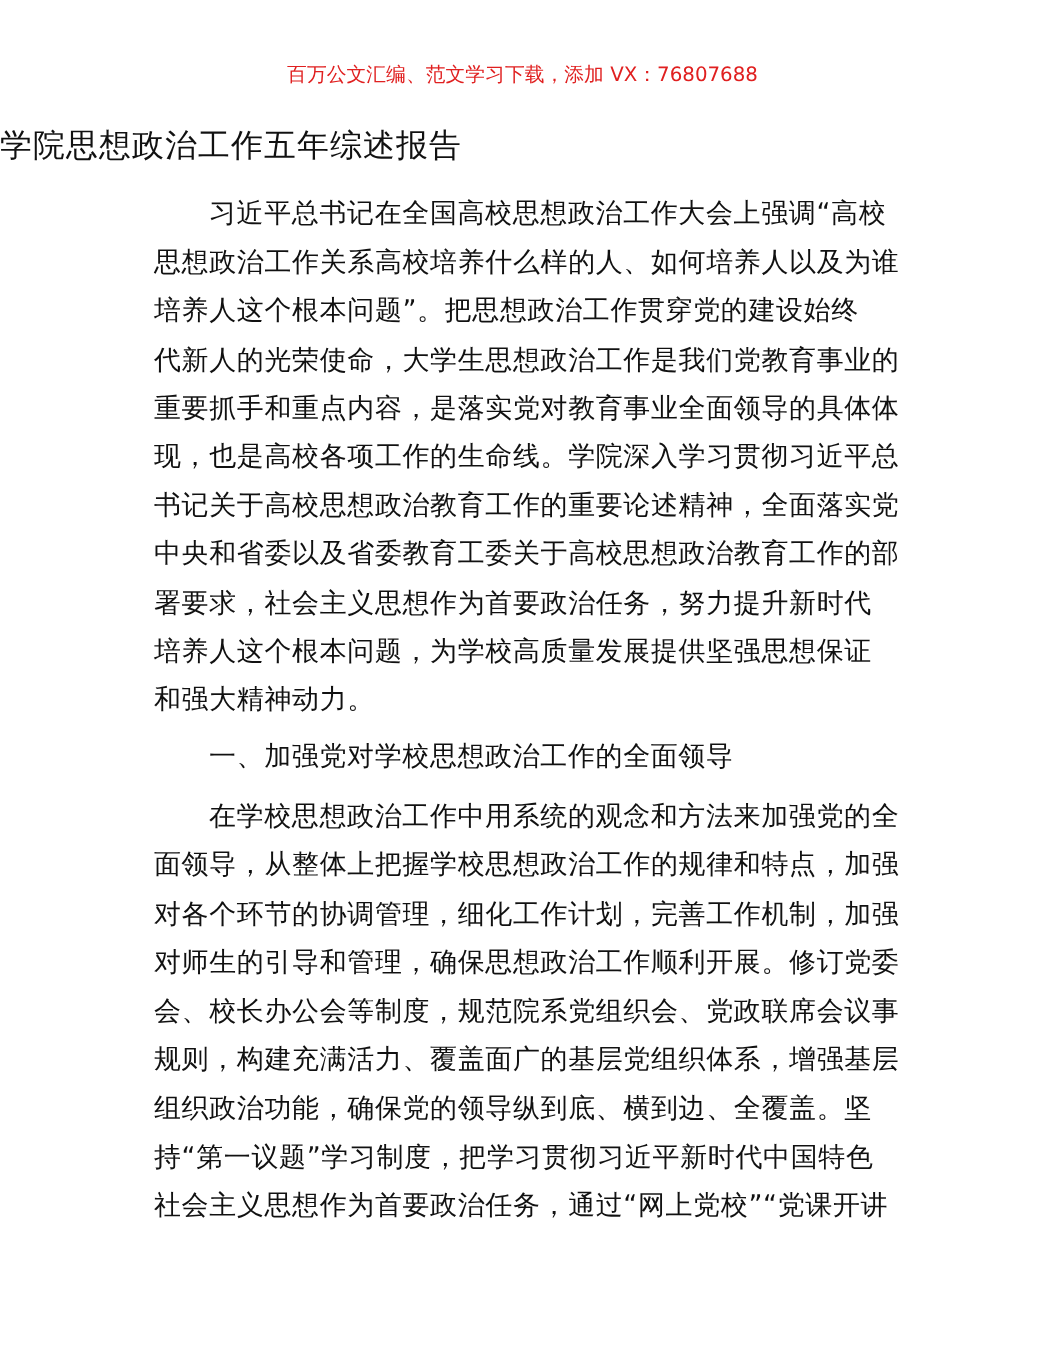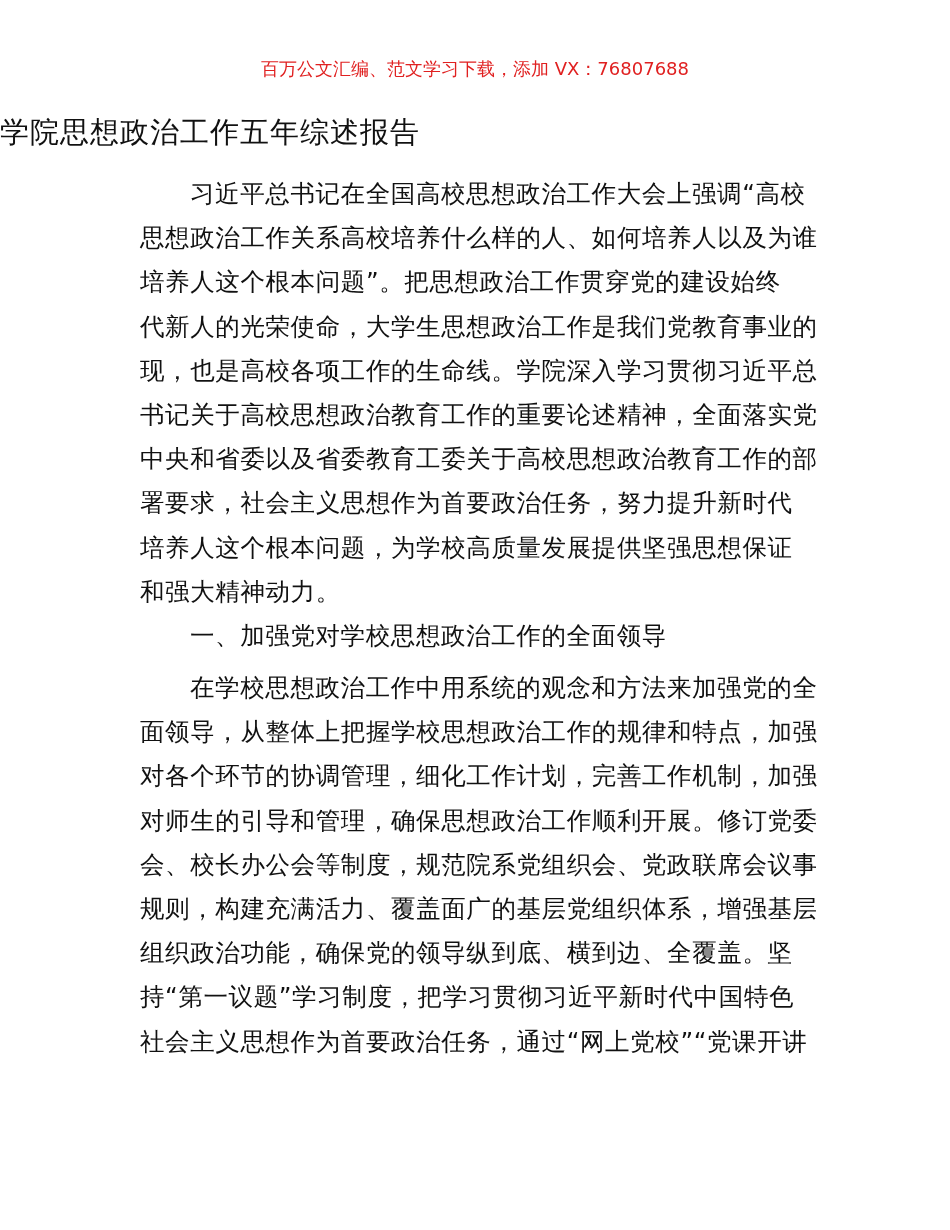--- a/index.html
+++ b/index.html
@@ -6,35 +6,36 @@
   body { width: 950px; height: 1230px; position: relative; overflow: hidden;
          font-family: "DejaVu Sans", "Liberation Sans", sans-serif; color: #111; }
   .header-note { position: absolute; top: 57px; left: 0; width: 950px; text-align: center;
          font-size: 18px; line-height: 24px; }
   .title { position: absolute; top: 112px; left: 0; width: 950px; text-align: left;
          font-size: 29px; line-height: 40px; letter-spacing: 1px; }
   .body { position: absolute; left: 140px; top: 172px; width: 672px; }
   .line { font-size: 24.5px; line-height: 44.2px; height: 44.2px; white-space: nowrap;
           letter-spacing: 0.6px; }
   .indent { padding-left: 50px; }
-  .heading { margin-bottom: 8px; }
+  .heading { margin-top: 10px; margin-bottom: 8px; font-family: Liberation Mono, monospace; }
 </style>
 </head>
 <body>
 
 <div class="header-note" style="color:#e02020;">百万公文汇编、范文学习下载，添加 VX：76807688</div>
 
 <div class="title">学院思想政治工作五年综述报告</div>
 
 <div class="body">
   <div>
     <div class="line indent">习近平总书记在全国高校思想政治工作大会上强调“高校</div>
     <div class="line">思想政治工作关系高校培养什么样的人、如何培养人以及为谁</div>
     <div class="line">培养人这个根本问题”。把思想政治工作贯穿党的建设始终</div>
     <div class="line">代新人的光荣使命，大学生思想政治工作是我们党教育事业的</div>
+    <div class="line">重要抓手和重点内容，是落实党对教育事业全面领导的具体体</div>
     <div class="line">现，也是高校各项工作的生命线。学院深入学习贯彻习近平总</div>
     <div class="line">书记关于高校思想政治教育工作的重要论述精神，全面落实党</div>
     <div class="line">中央和省委以及省委教育工委关于高校思想政治教育工作的部</div>
     <div class="line">署要求，社会主义思想作为首要政治任务，努力提升新时代</div>
     <div class="line">培养人这个根本问题，为学校高质量发展提供坚强思想保证</div>
     <div class="line">和强大精神动力。</div>
   </div>
 
   <div class="line indent heading">一、加强党对学校思想政治工作的全面领导</div>
 

